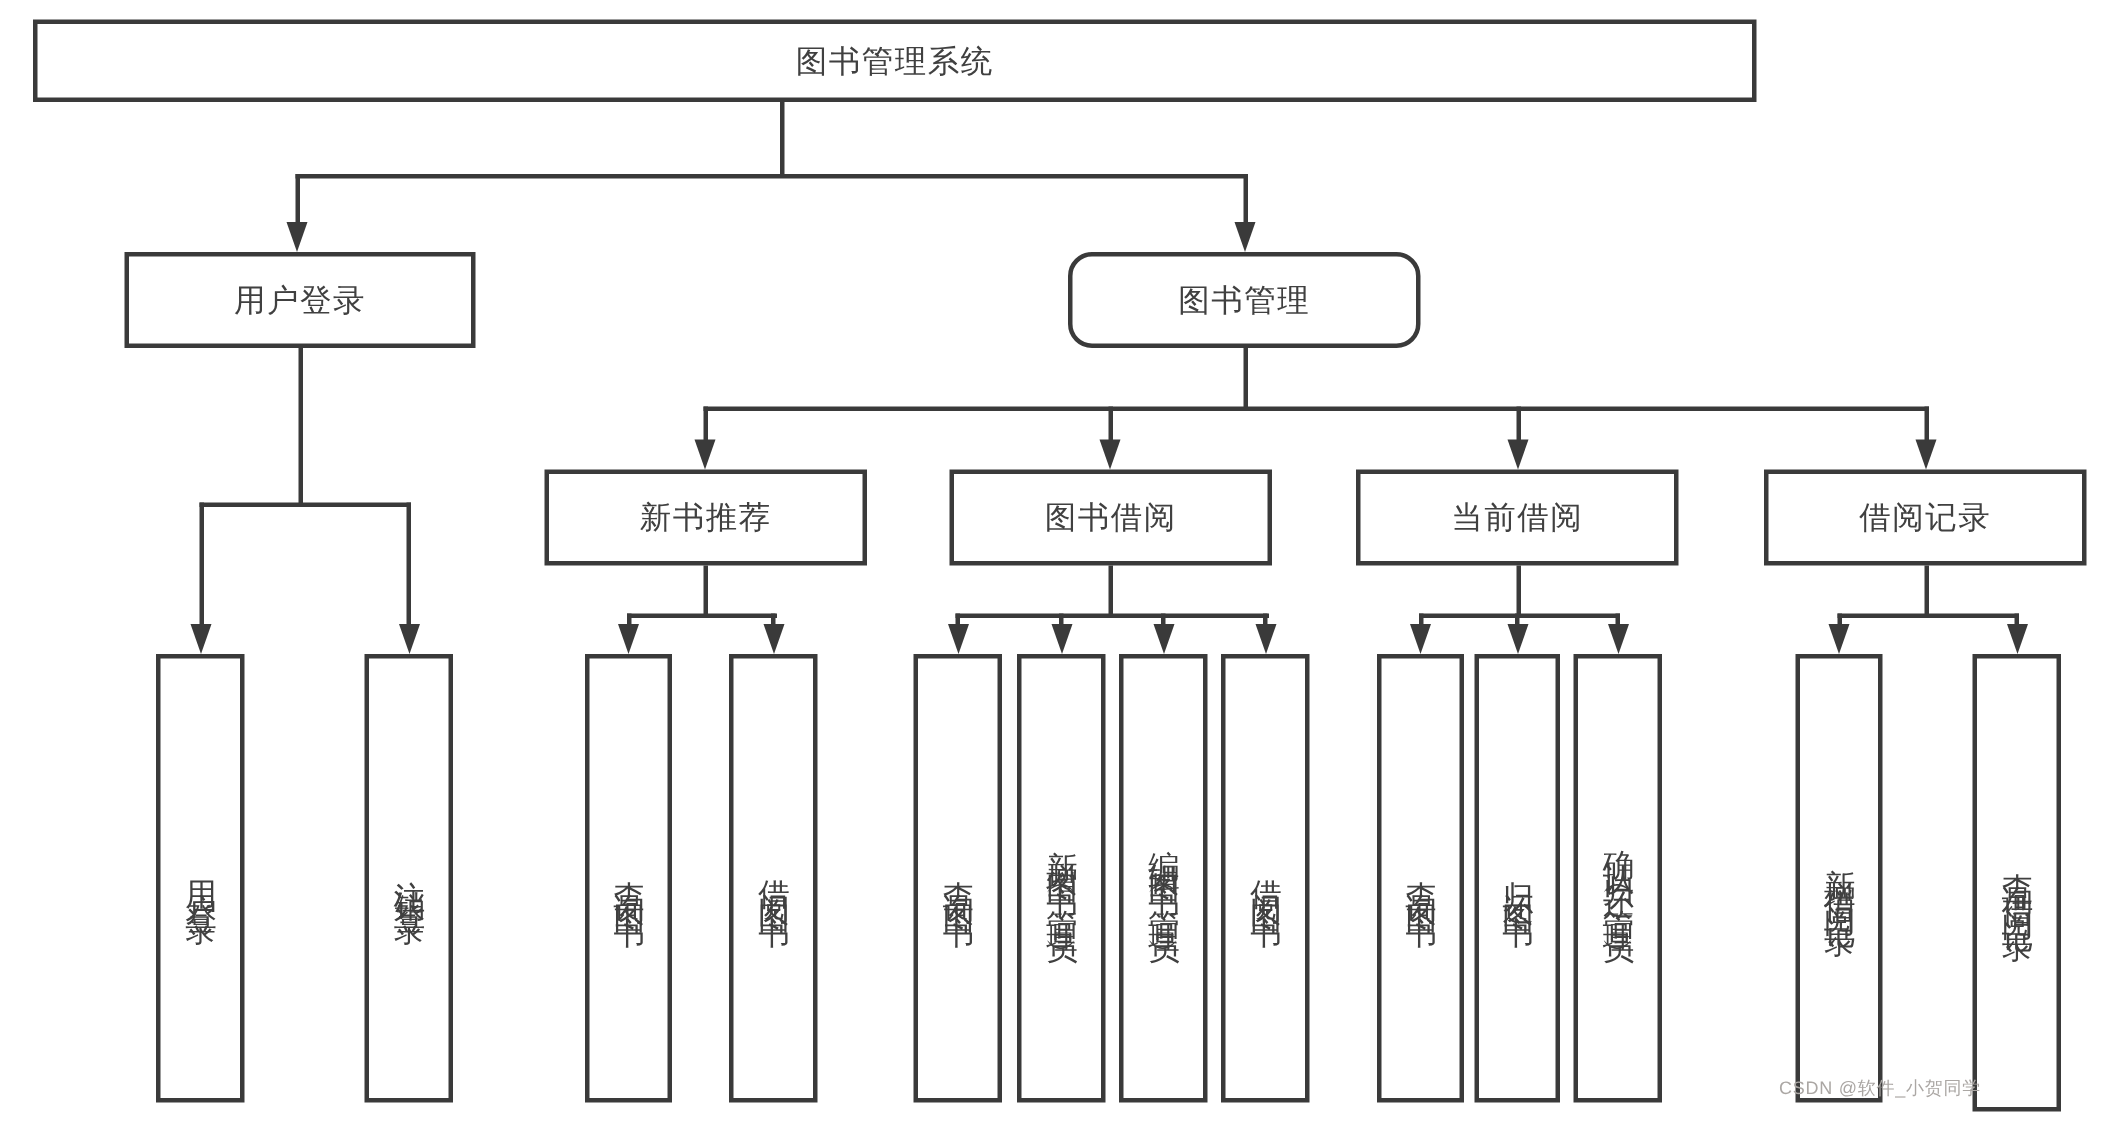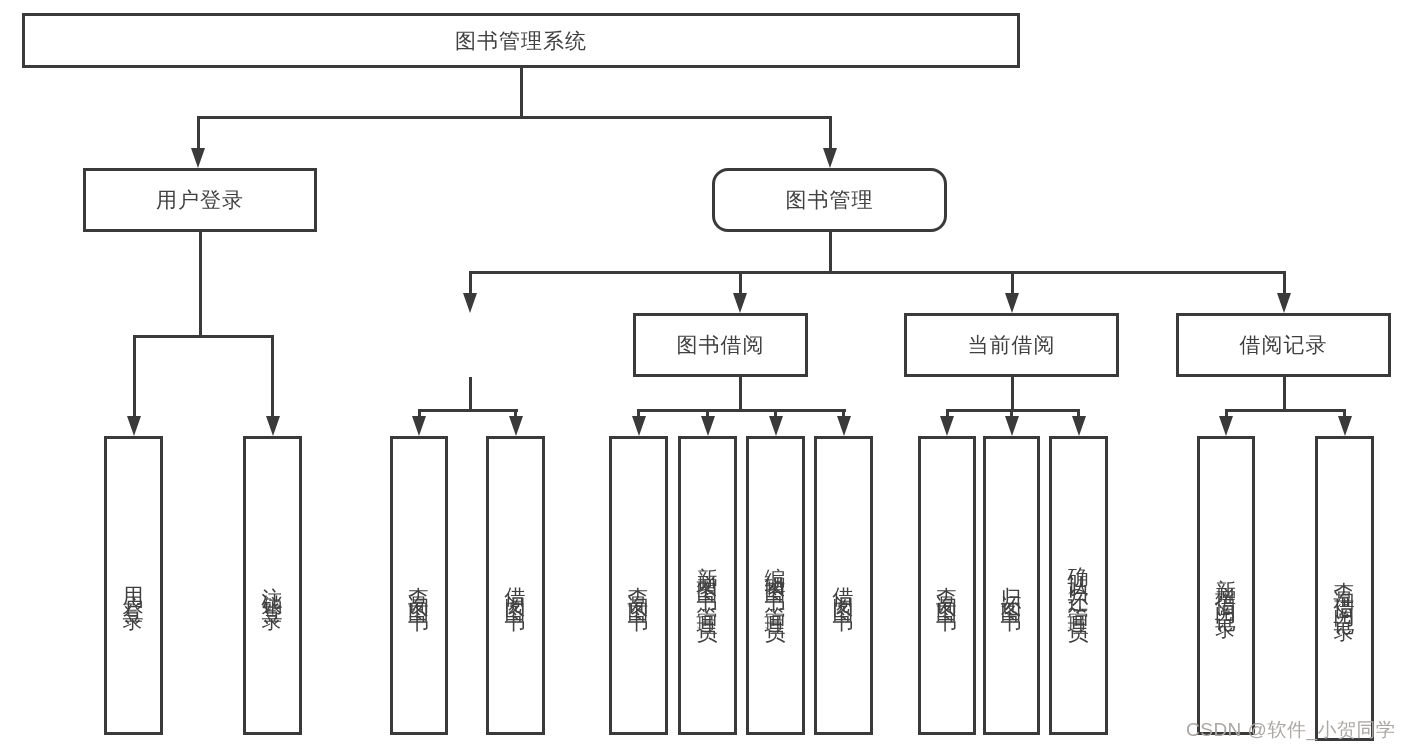--- a/index.html
+++ b/index.html
@@ -52,43 +52,46 @@
     position: absolute;
     width: 0; height: 0;
     border-left: 7px solid transparent;
     border-right: 7px solid transparent;
     border-top: 20px solid #3a3a3a;
   }
   .watermark {
     position: absolute;
     left: 1186px;
     top: 717px;
-    font-size: 19px;
+    font-size: 12px;
     color: #aba7a4;
     letter-spacing: 0.5px;
     white-space: nowrap;
   }
 </style>
 </head>
 <body>
 
 <div id="canvas">
 
-  <div class="node" style="left:22px; top:13px; width:998px; height:55px;">
+  <div class="node" style="left:22px; top:13px; width:1149px; height:55px;">
     <span>图书管理系统</span>
   </div>
 
   <div class="node" style="left:83px; top:168px; width:234px; height:64px;">
     <span>用户登录</span>
   </div>
   <div class="node" style="left:712px; top:168px; width:235px; height:64px;border-radius:16px;">
     <span>图书管理</span>
   </div>
 
-  <div class="node" style="left:633px; top:313px; width:175px; height:64px;">
+  <div class="node" style="left:363px; top:313px; width:215px; height:64px;">
+    <span>新书推荐</span>
+  </div>
+  <div class="node" style="left:633px; top:313px; width:215px; height:64px;">
     <span>图书借阅</span>
   </div>
   <div class="node" style="left:904px; top:313px; width:215px; height:64px;text-align:right;">
     <span>当前借阅</span>
   </div>
   <div class="node" style="left:1176px; top:313px; width:215px; height:64px;">
     <span>借阅记录</span>
   </div>
 
   <div class="vnode" style="left:104px; top:436px; width:59px; height:299px;">

